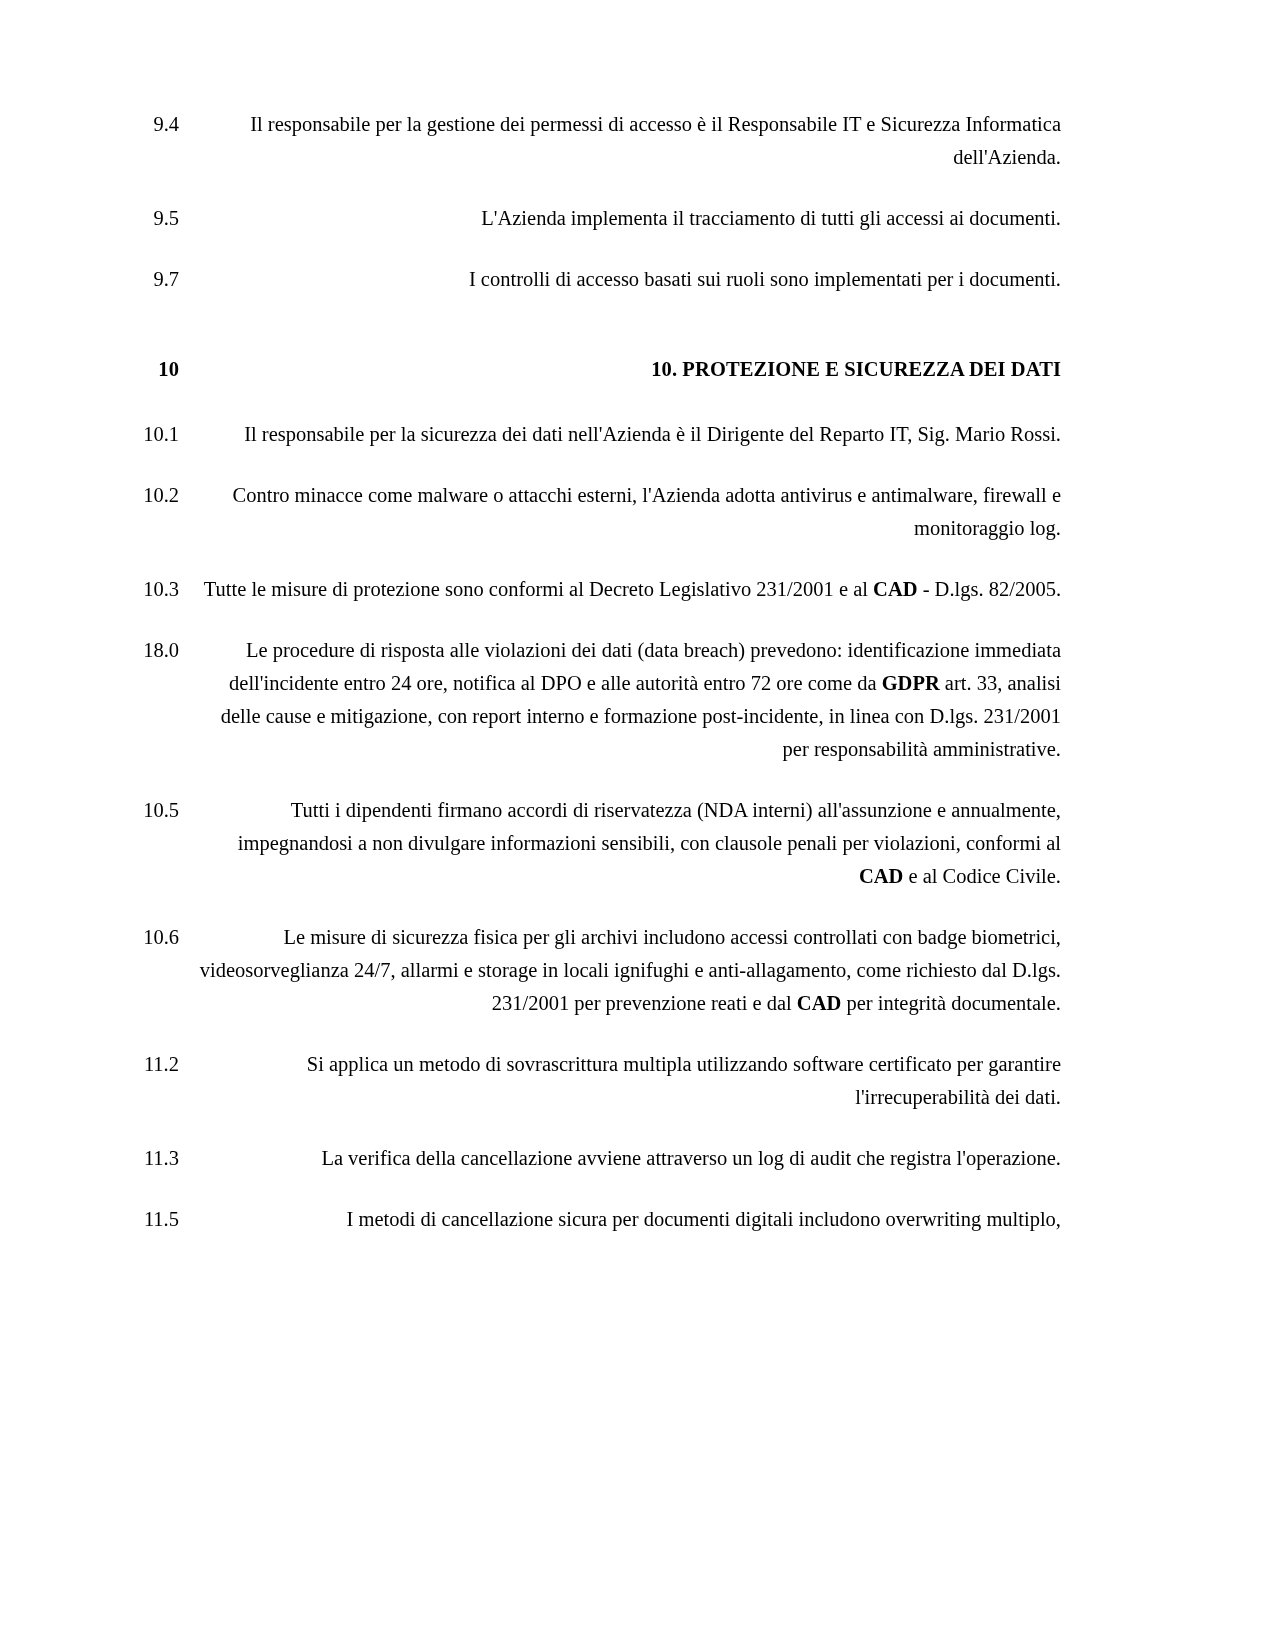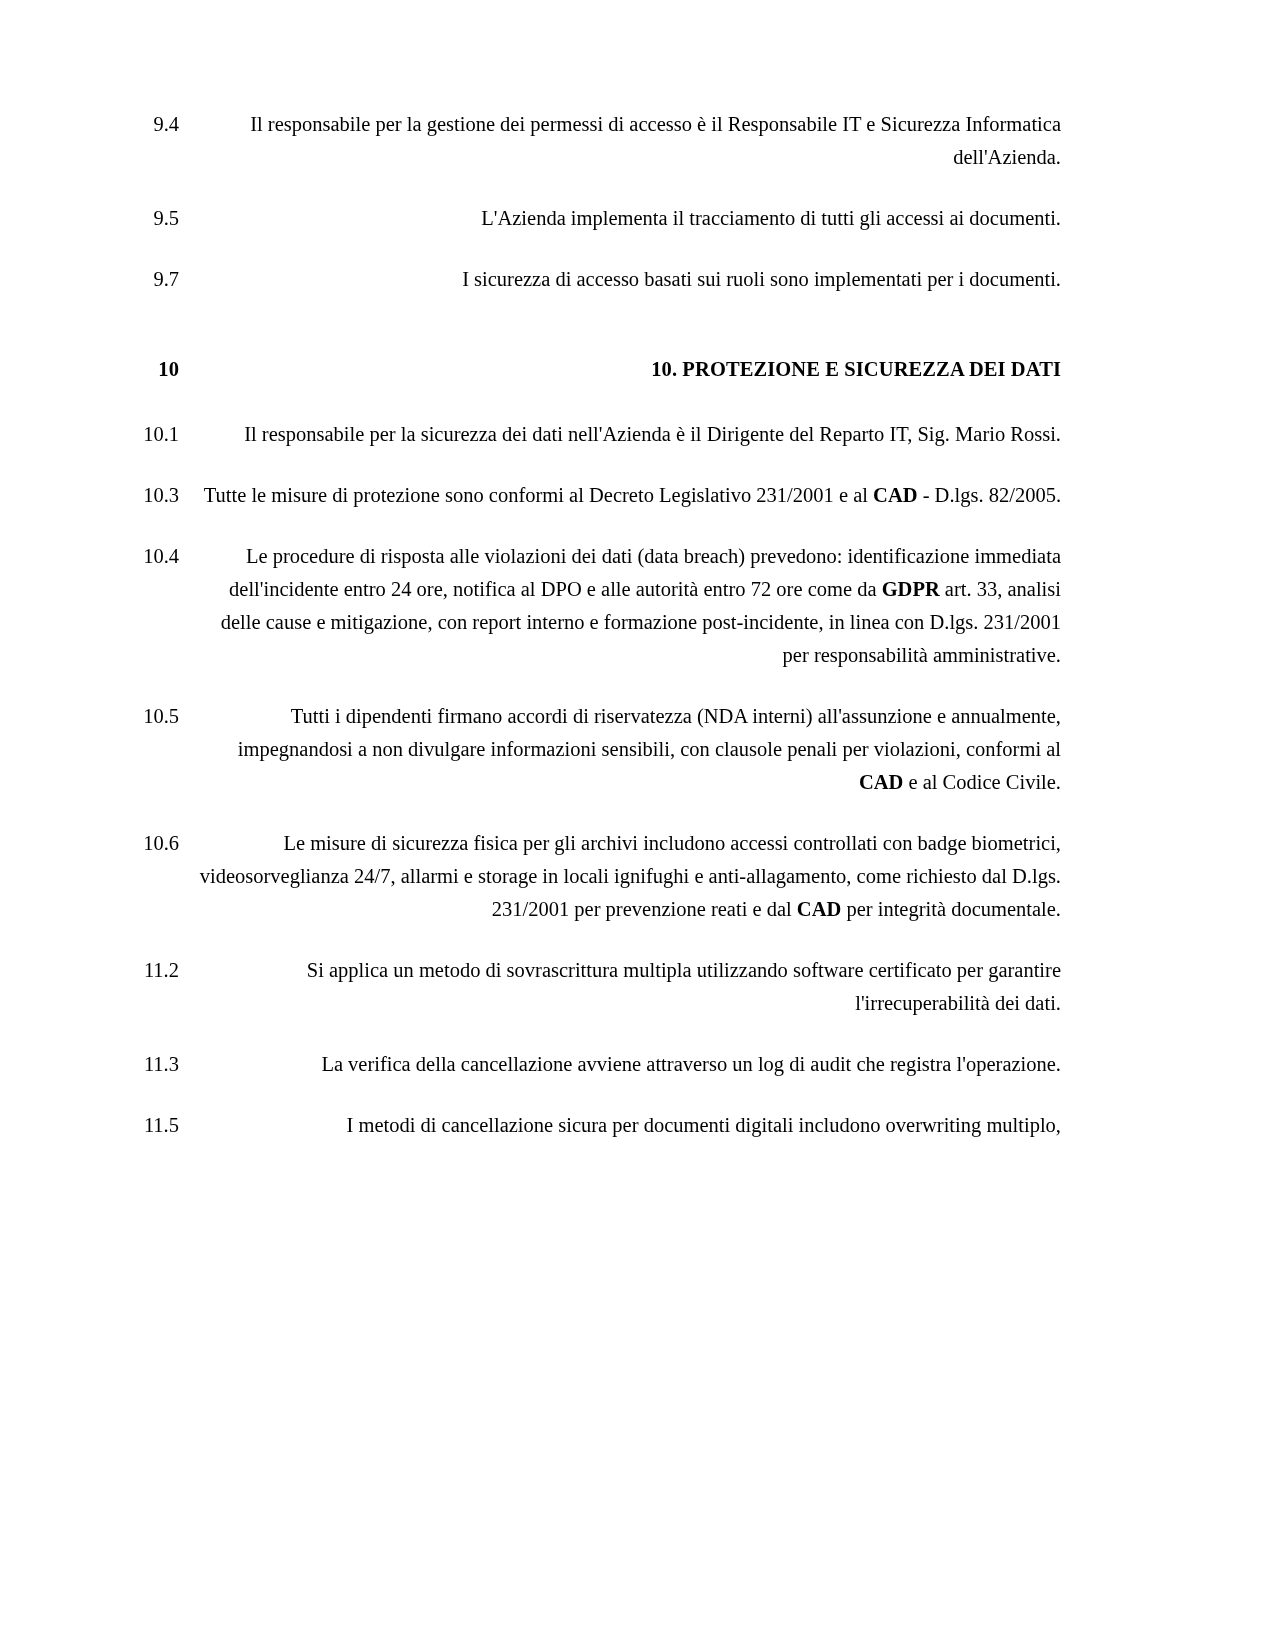--- a/index.html
+++ b/index.html
@@ -78,36 +78,40 @@
   <div class="clause lvl-2">
         <div class="num">9.4</div>
         <div class="txt">Il responsabile per la gestione dei permessi di accesso è il Responsabile IT e Sicurezza Informatica dell'Azienda.</div>
       </div>
       <div class="clause lvl-2">
         <div class="num">9.5</div>
         <div class="txt">L'Azienda implementa il tracciamento di tutti gli accessi ai documenti.</div>
       </div>
       <div class="clause lvl-2">
         <div class="num">9.7</div>
-        <div class="txt">I sicurezza di accesso basati sui ruoli sono implementati per i documenti.</div>
+        <div class="txt">I controlli di accesso basati sui ruoli sono implementati per i documenti.</div>
       </div>
       <div class="clause heading">
         <div class="num">10</div>
         <div class="txt">10. PROTEZIONE E SICUREZZA DEI DATI</div>
       </div>
       <div class="clause lvl-2">
         <div class="num">10.1</div>
         <div class="txt">Il responsabile per la sicurezza dei dati nell'Azienda è il Dirigente del Reparto IT, Sig. Mario Rossi.</div>
       </div>
       <div class="clause lvl-2">
+        <div class="num">10.2</div>
+        <div class="txt">Contro minacce come malware o attacchi esterni, l'Azienda adotta antivirus e antimalware, firewall e monitoraggio log.</div>
+      </div>
+      <div class="clause lvl-2">
         <div class="num">10.3</div>
         <div class="txt">Tutte le misure di protezione sono conformi al Decreto Legislativo 231/2001 e al <b>CAD</b> - D.lgs. 82/2005.</div>
       </div>
       <div class="clause lvl-2">
-        <div class="num">10.4</div>
+        <div class="num">18.0</div>
         <div class="txt">Le procedure di risposta alle violazioni dei dati (data breach) prevedono: identificazione immediata dell'incidente entro 24 ore, notifica al DPO e alle autorità entro 72 ore come da <b>GDPR</b> art. 33, analisi delle cause e mitigazione, con report interno e formazione post-incidente, in linea con D.lgs. 231/2001 per responsabilità amministrative.</div>
       </div>
       <div class="clause lvl-2">
         <div class="num">10.5</div>
         <div class="txt">Tutti i dipendenti firmano accordi di riservatezza (NDA interni) all'assunzione e annualmente, impegnandosi a non divulgare informazioni sensibili, con clausole penali per violazioni, conformi al <b>CAD</b> e al Codice Civile.</div>
       </div>
       <div class="clause lvl-2">
         <div class="num">10.6</div>
         <div class="txt">Le misure di sicurezza fisica per gli archivi includono accessi controllati con badge biometrici, videosorveglianza 24/7, allarmi e storage in locali ignifughi e anti-allagamento, come richiesto dal D.lgs. 231/2001 per prevenzione reati e dal <b>CAD</b> per integrità documentale.</div>
       </div>

